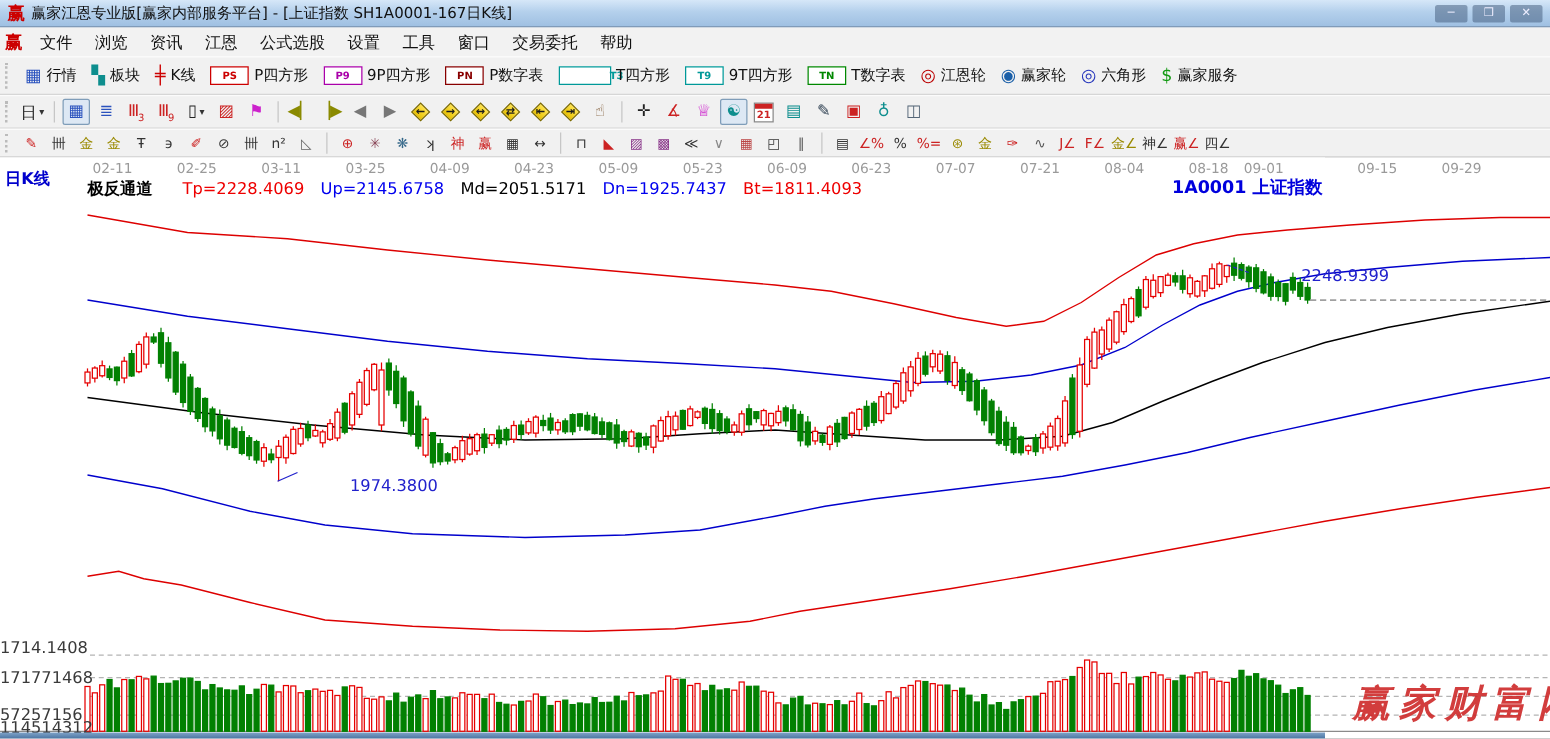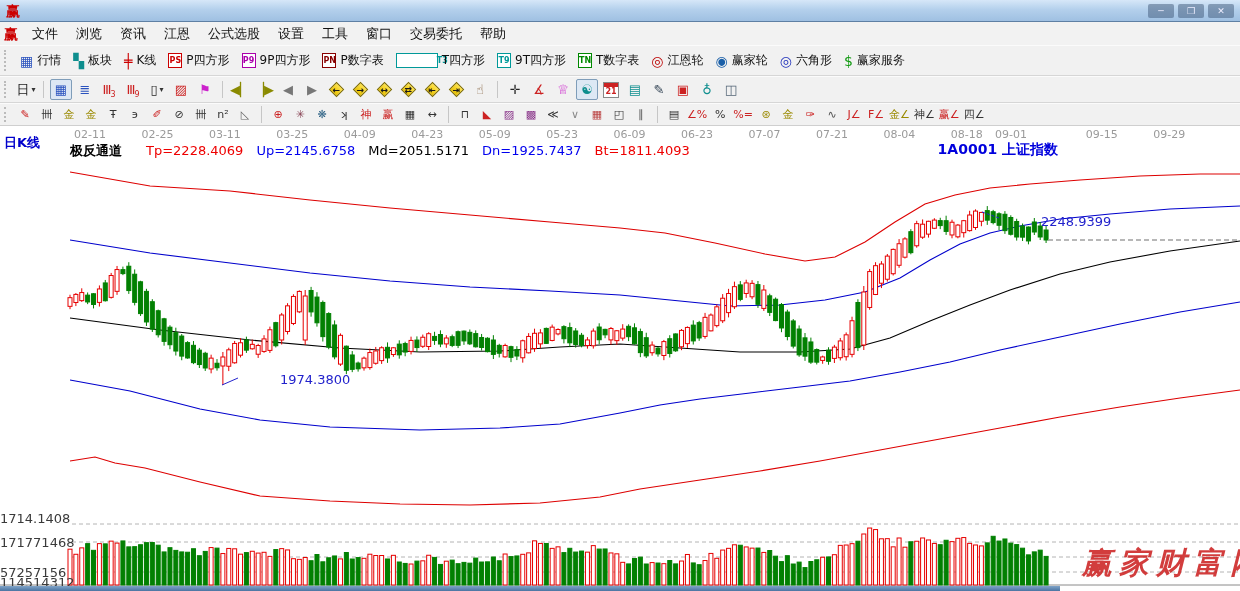--- a/index.html
+++ b/index.html
@@ -21,21 +21,21 @@
   
   .toolbar{display:flex;align-items:center;background:#f1f1f1;border-top:1px solid #fbfbfb;
     border-bottom:1px solid #d6d6d6;padding:0 4px;overflow:hidden;white-space:nowrap;}
   .tb1{height:31px;}
   .tb2{height:27px;}
   .tb3{height:23px;border-bottom:1px solid #cfcfcf;}
   .grip{width:5px;height:70%;border-left:2px dotted #bbb;margin-right:5px;}
   .tbtn{display:flex;align-items:center;gap:4px;padding:2px 5px;font-size:12px;color:#111;
     border:1px solid transparent;border-radius:2px;}
   .tbtn .ticon{font-size:14px;line-height:1;}
-  .badge{display:inline-block;width:14px;height:15px;border:1px solid;font-size:8px;font-weight:bold;
+  .badge{display:inline-block;width:31px;height:15px;border:1px solid;font-size:8px;font-weight:bold;
     line-height:13px;text-align:center;background:#fff;}
   .ibtn{display:inline-flex;align-items:center;justify-content:center;min-width:22px;height:21px;
     margin:0 1px;border:1px solid transparent;border-radius:2px;font-size:13px;position:relative;}
   .tb3 .ibtn{min-width:20px;height:18px;font-size:11px;}
   .ibtn.pressed{background:#dde8f4;border:1px solid #7f9db9;}
   .ibtn .sub{font-size:8px;margin-left:-1px;align-self:flex-end;}
   .ibtn .caret{font-size:8px;color:#333;margin-left:2px;}
   .sep{width:1px;height:17px;background:#c6c6c6;margin:0 5px;display:inline-block;}
   .diamond{width:11px;height:11px;background:linear-gradient(#ffe44d,#e8c000);
     border:1px solid #7c6a00;transform:rotate(45deg);display:flex;align-items:center;justify-content:center;}
@@ -47,35 +47,36 @@
   .chart{position:relative;width:1060px;height:465px;background:#fff;}
   #chart-svg{position:absolute;left:0;top:0;}
   .date-label{position:absolute;top:2px;width:44px;text-align:center;font-size:11px;color:#9a9a9a;}
   .period{position:absolute;left:4px;top:8px;font-size:13px;font-weight:bold;color:#0000cc;}
   .indrow{position:absolute;left:70px;top:16px;font-size:13px;white-space:nowrap;}
   .indname{color:#000;margin-right:24px;font-weight:bold;}
   .indval{margin-right:13px;}
   .symbol{position:absolute;right:2px;top:15px;font-size:14px;font-weight:bold;color:#0000dd;}
   .ann{position:absolute;font-size:13px;color:#2222cc;margin-left:40px;}
   .ann.high{left:1001px;top:88px;}
-  .ann.low{left:240px;top:246px;}
+  .ann.low{left:240px;top:256px;}
   .axislabel{position:absolute;left:0;width:66px;text-align:right;font-size:13px;color:#3a3a3a;}
   .axislabel.price{top:385px;}
   .watermark{position:absolute;left:1082px;top:417px;font-family:"DejaVu Serif",serif;
     font-size:30px;font-style:italic;font-weight:bold;color:rgba(204,34,34,.88);letter-spacing:7px;white-space:nowrap;}
   .bottomstrip{position:absolute;left:0;bottom:0;width:100%;height:5px;
     background:linear-gradient(#7fa3c8,#4a74a2);}
 </style>
 </head>
 <body>
 
 <div class="stage">
 
   <div class="titlebar">
     <span class="logo">赢</span>
+    <span class="title">赢家江恩专业版[赢家内部服务平台] - [上证指数  SH1A0001-167日K线]</span>
     <span class="wctrls" id="wctrls">
         <span class="wbtn">─</span>
         <span class="wbtn">❒</span>
         <span class="wbtn">✕</span>
       </span>
   </div>
 
   <div class="menubar" id="menubar">
     <span class="logo">赢</span>
   <span class="menu-item">文件</span>

